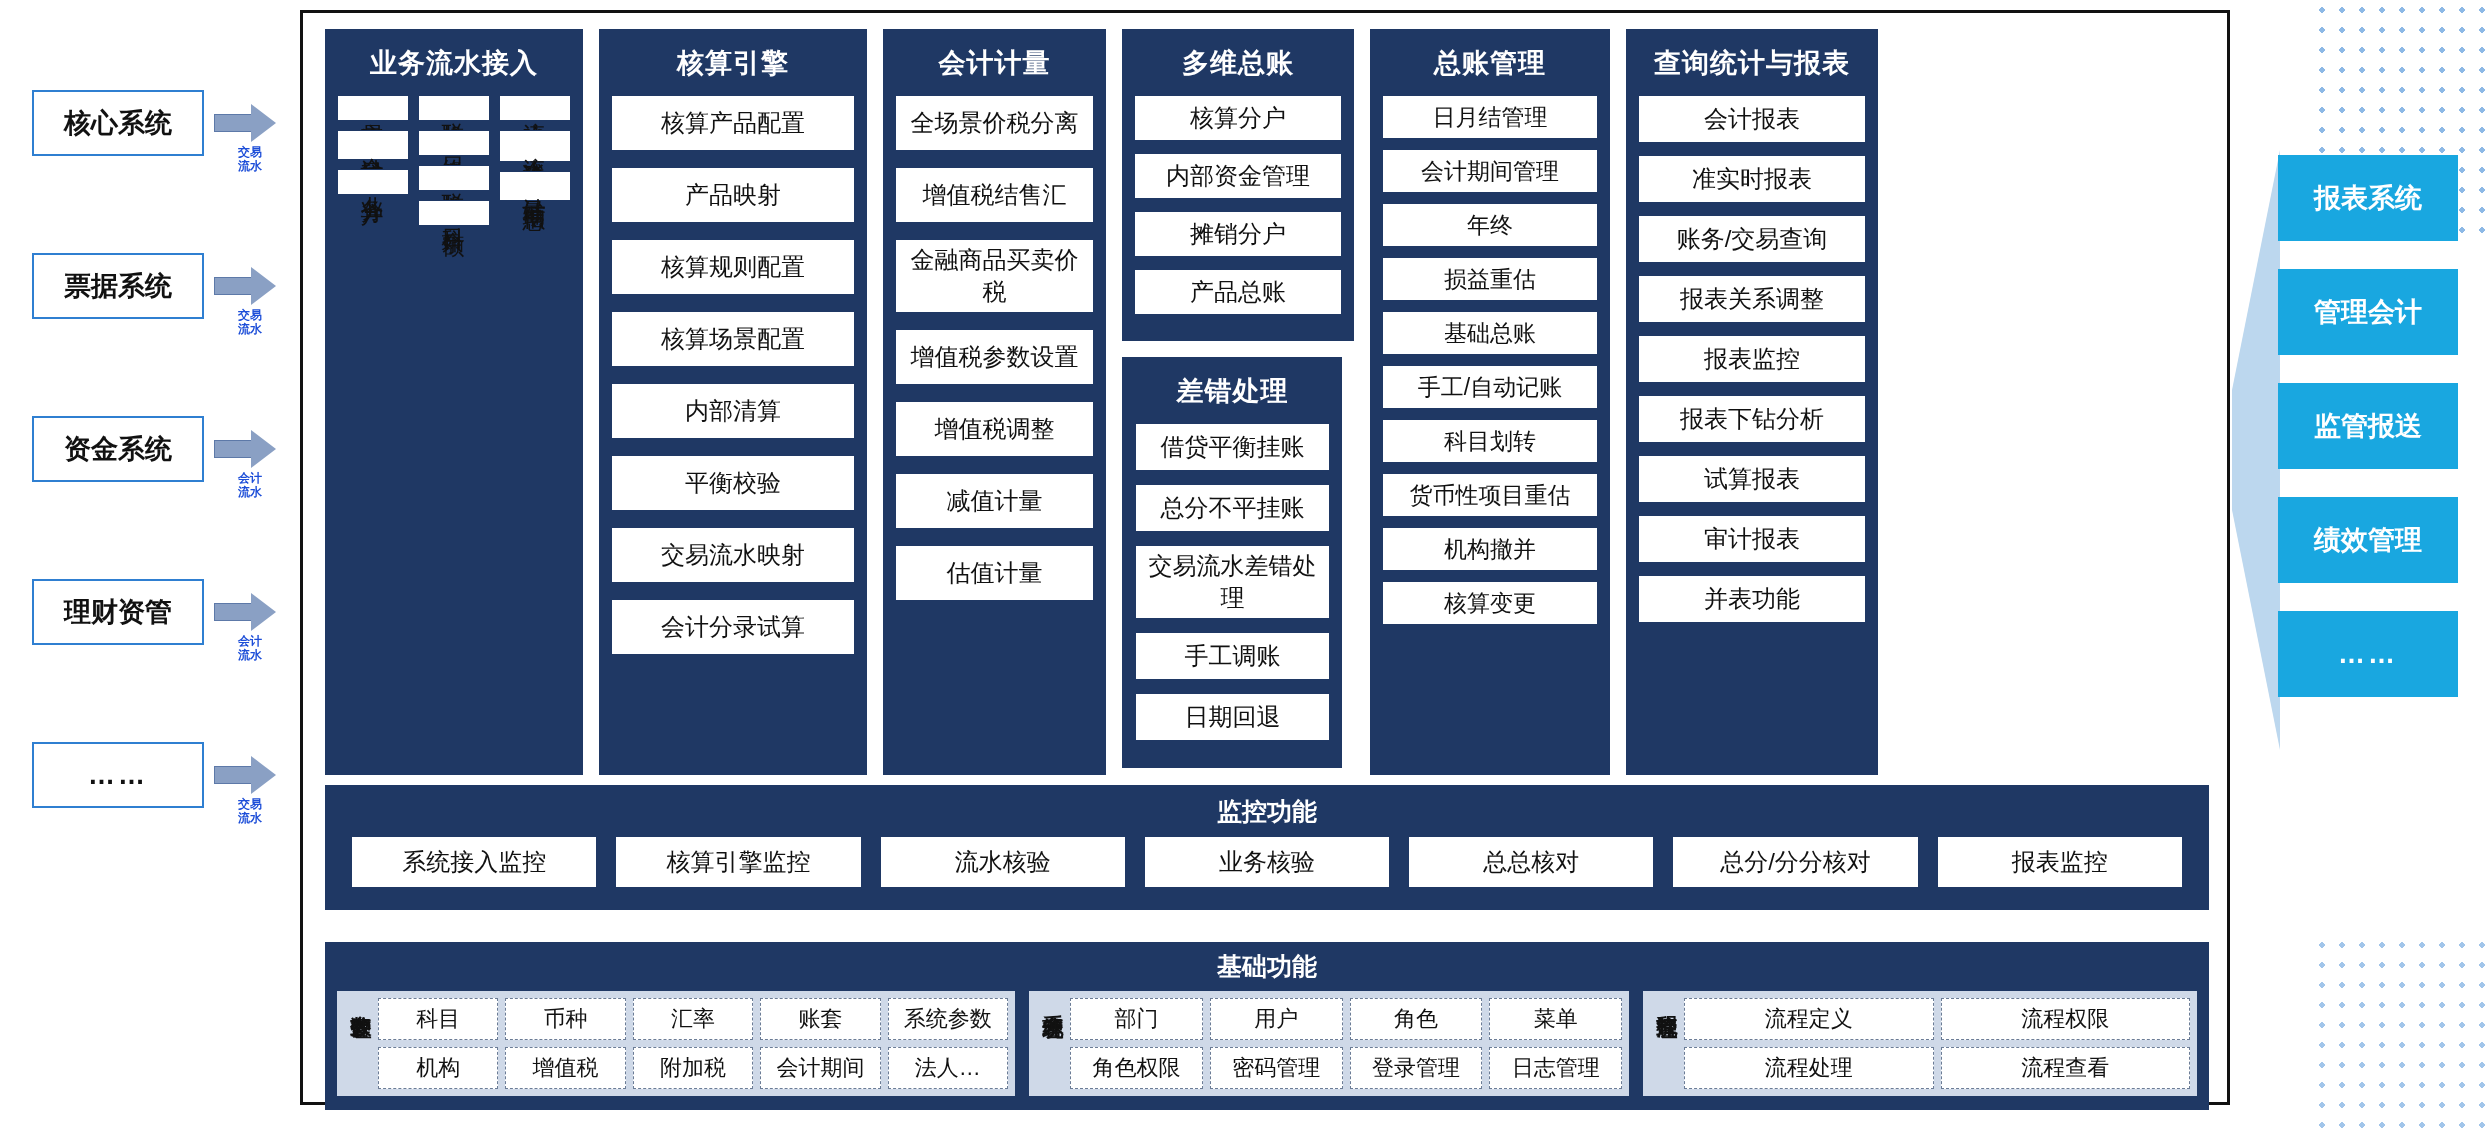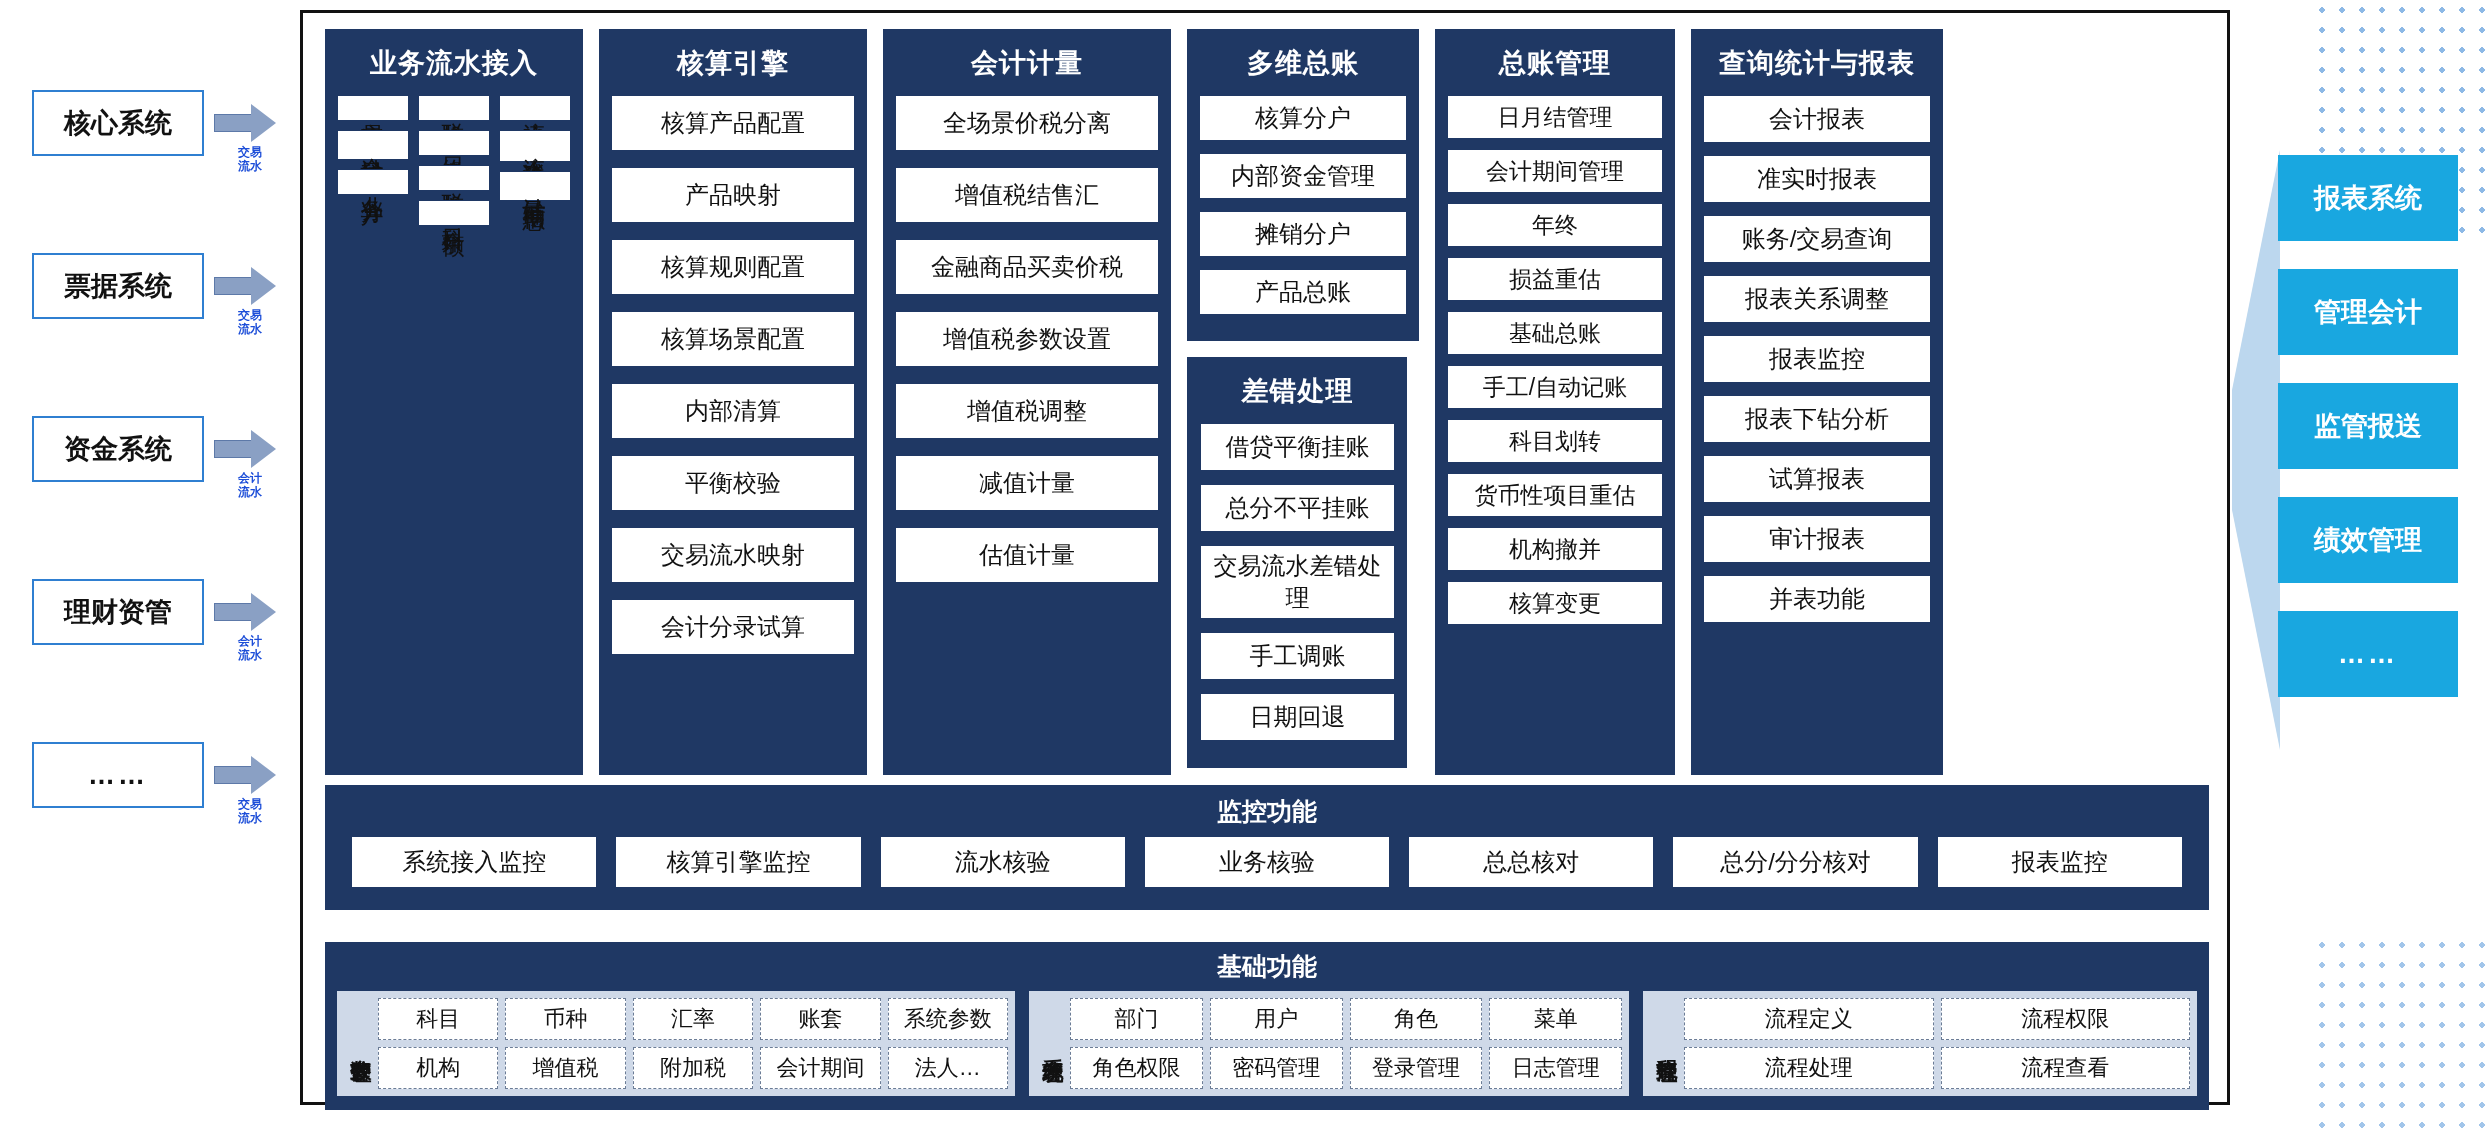--- a/index.html
+++ b/index.html
@@ -114,21 +114,21 @@
     background:#fff; border:1px solid #1f3864;
     writing-mode: vertical-rl;
     text-orientation: upright;
     font-size: 23px; color:#111;
     display:flex; align-items:center; justify-content:center;
     letter-spacing: 2px;
     padding: 8px 2px;
   }
 
   .p2 { width: 268px; }
-  .p3 { width: 288px; }
+  .p3 { width: 223px; }
   .p4 { width: 232px; }
   .p5 { width: 240px; }
   .p6 { width: 252px; }
 
   .col-stack { display:flex; flex-direction:column; gap:16px; }
 
   
   .mid-band {
     position: absolute;
     left: 22px; top: 772px;
@@ -148,21 +148,21 @@
     position: absolute;
     left: 22px; top: 908px;
     width: 1884px; height: 168px;
     background: #1f3864;
     padding: 6px 12px 10px 12px;
     margin-top: 21px;
   }
   .bot-groups { display:flex; gap:14px; }
   .group {
     background:#cfd9e8;
-    display:flex; align-items:center;
+    display:flex; align-items:flex-start;
     padding: 7px;
   }
   .group-label {
     writing-mode: vertical-rl; text-orientation: upright;
     font-size: 21px; font-weight: bold; color:#111;
     display:flex; align-items:center; justify-content:center;
     background:#cfd9e8;
     letter-spacing: 1px;
     width: 34px;
   }

